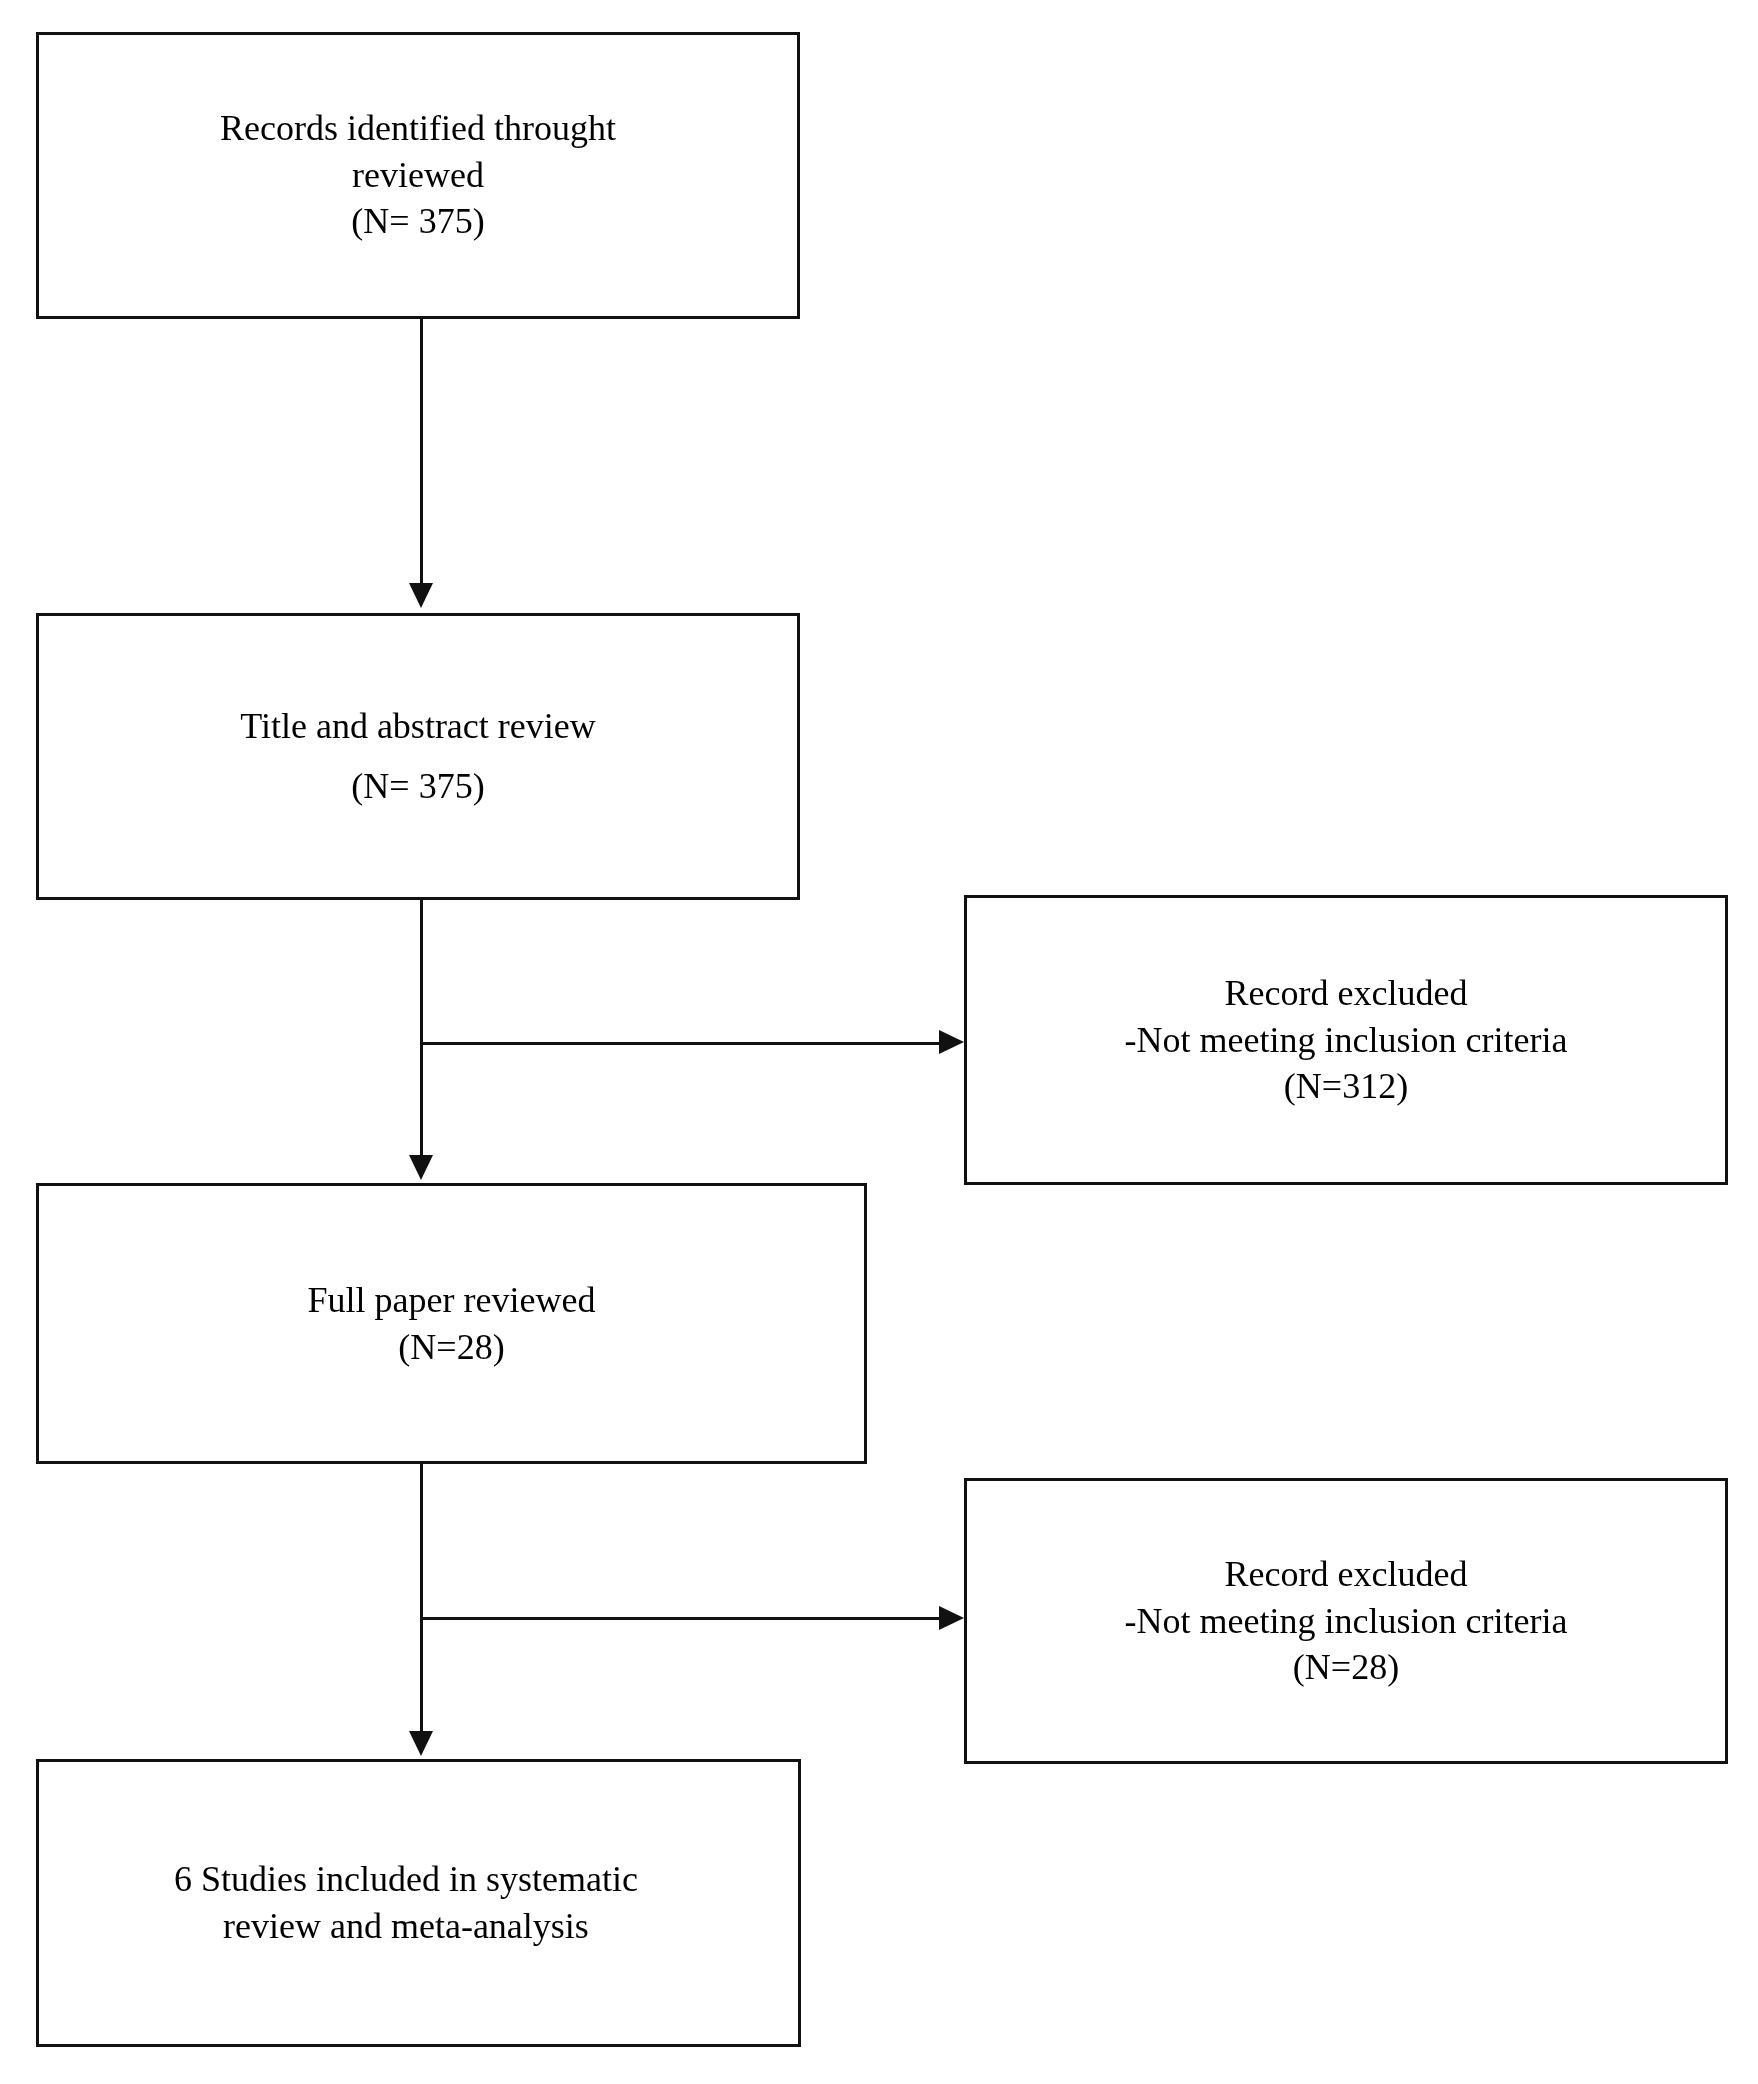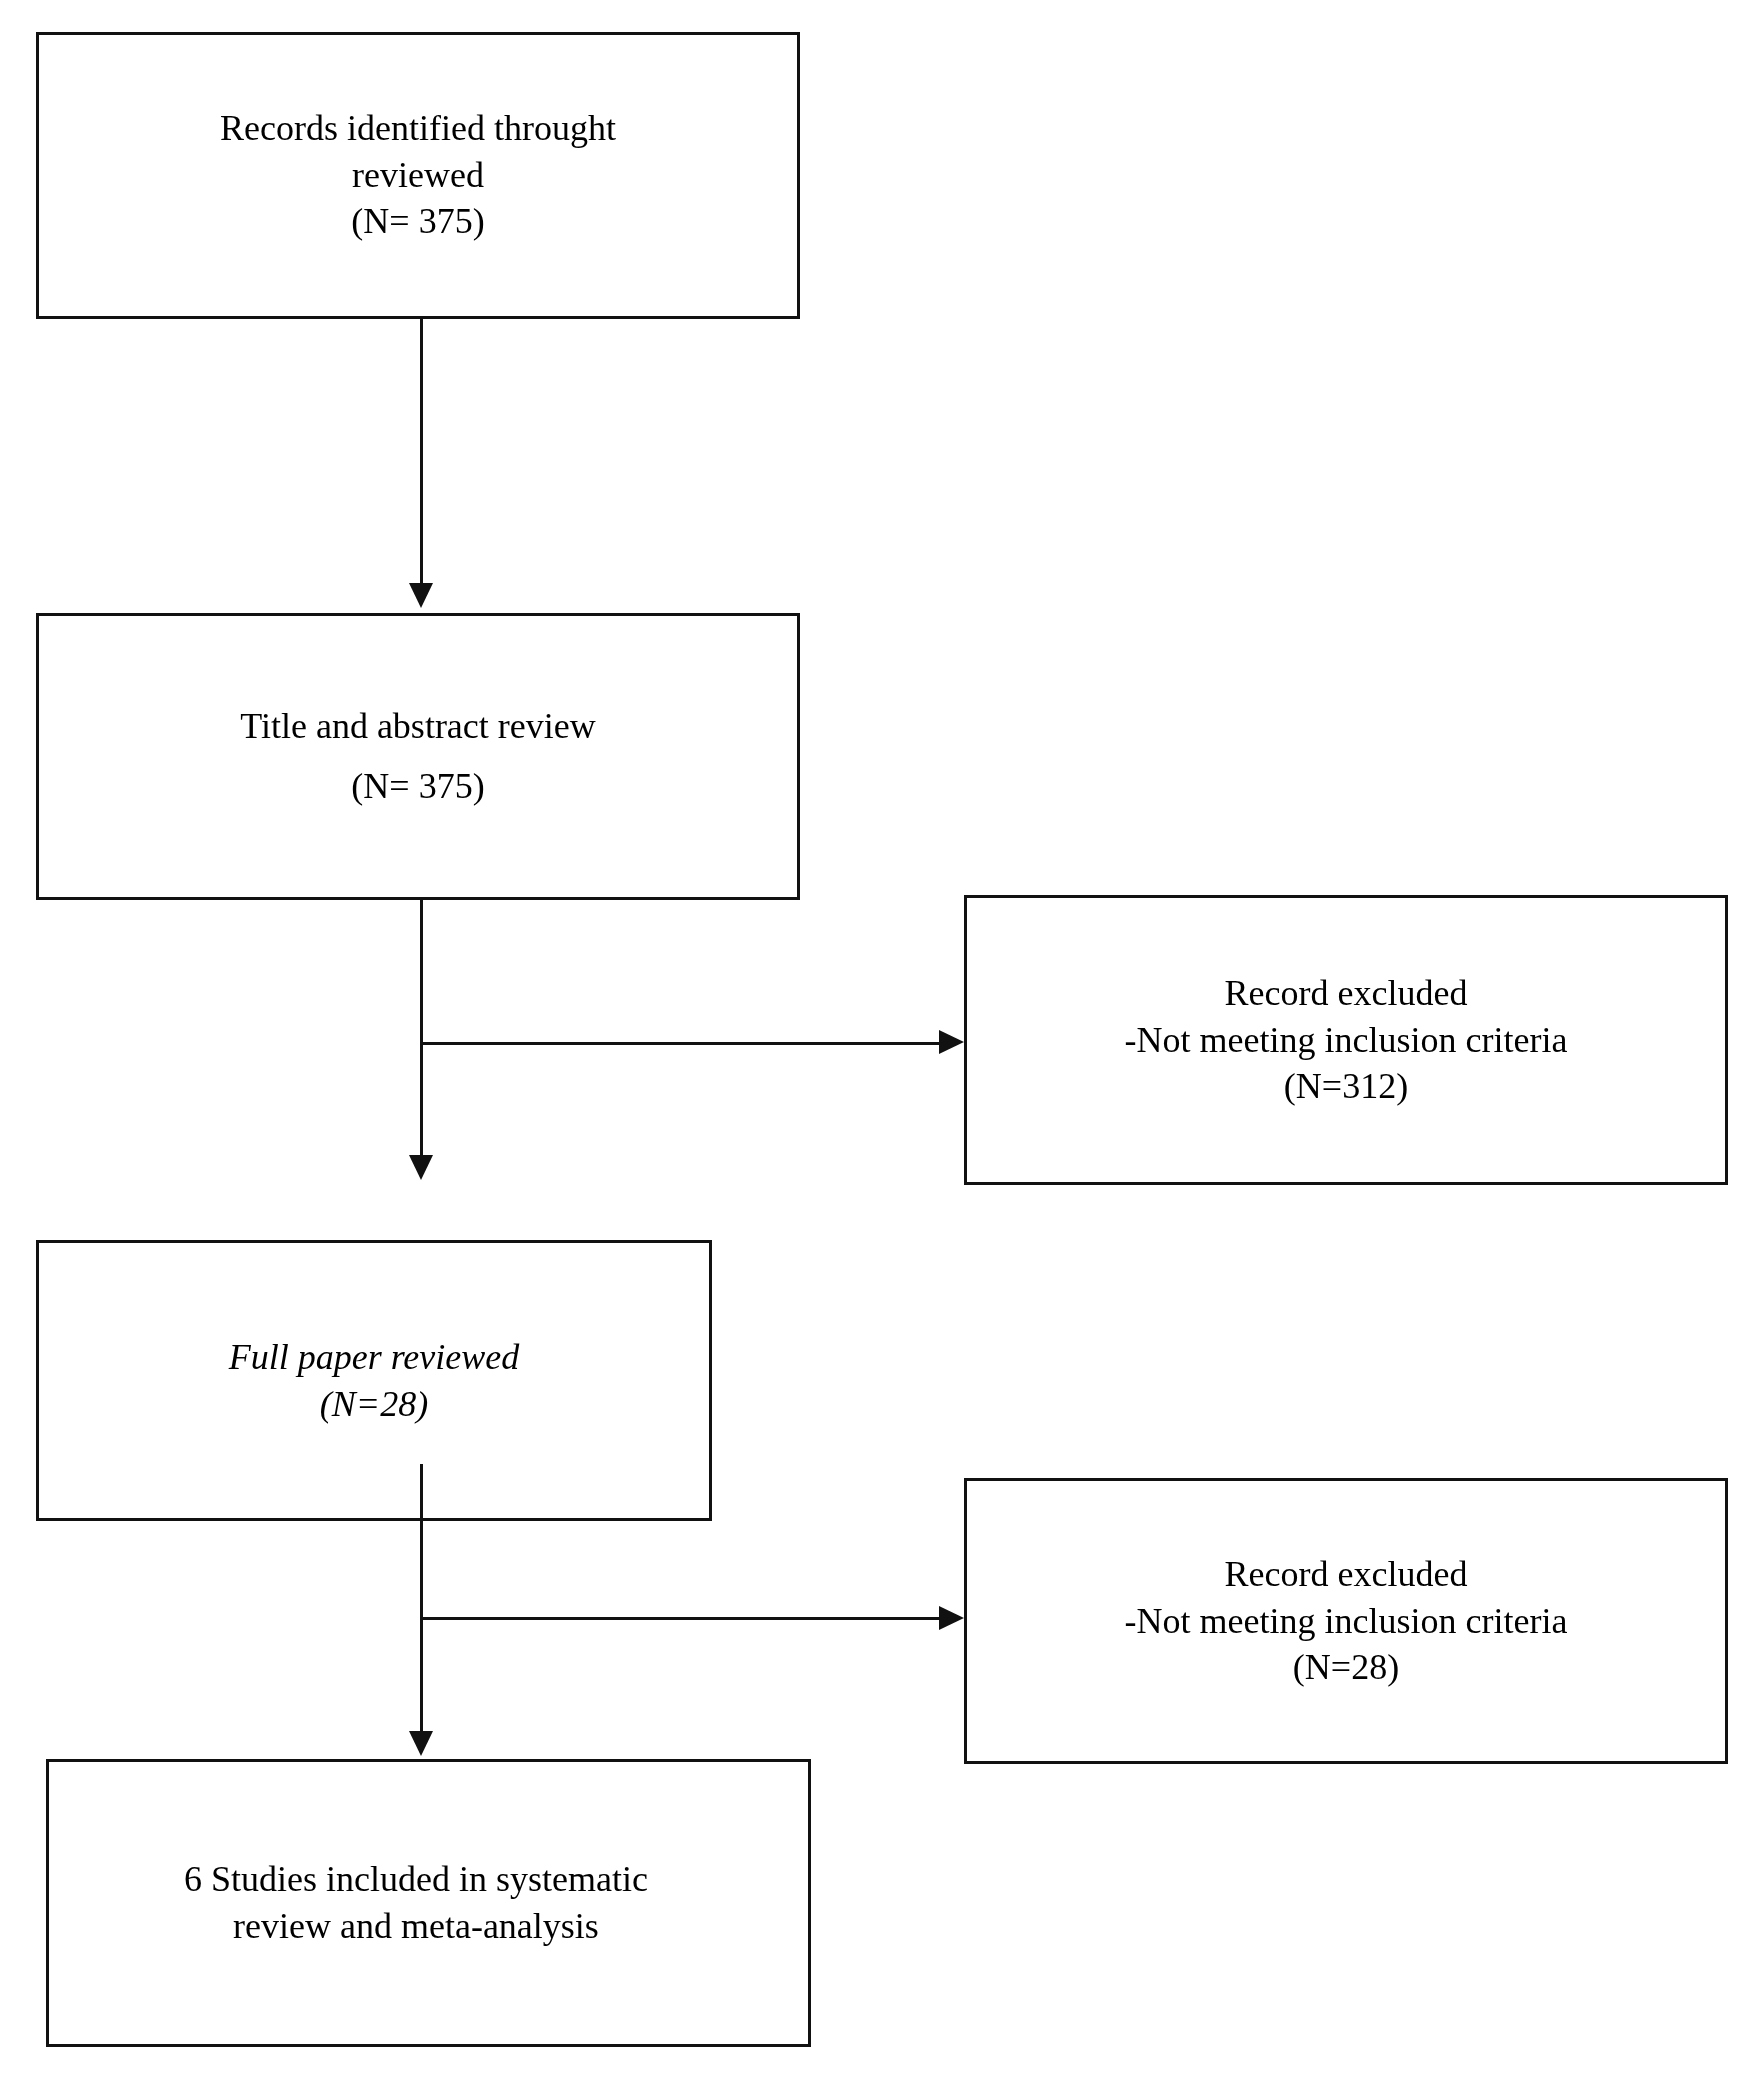--- a/index.html
+++ b/index.html
@@ -33,28 +33,28 @@
     padding: 0 9.9px;
   }
   .node .line {
     display: block;
     white-space: nowrap;
   }
 
   
   #node-records     { left: 36px;  top: 31.5px;   width: 764px; height: 287px; }
   #node-title-abs   { left: 36px;  top: 613px;  width: 764px; height: 287px; gap: 13px; }
-  #node-fullpaper   { left: 36px;  top: 1240px; width: 676px; height: 281px; font-style: italic; }
+  #node-fullpaper   { left: 36px;  top: 1183px; width: 831px; height: 281px; }
   #node-included    { left: 36px;  top: 1759px; width: 765px; height: 288px; }
   #node-excluded-1  { left: 964px; top: 895px;  width: 764px; height: 290px; }
   #node-excluded-2  { left: 964px; top: 1478px; width: 764px; height: 286px; }
 
   
   #node-included .line { text-align: center; }
-  #node-included { padding-right: 35px; margin-left: 10px; }
+  #node-included { padding-right: 35px; }
 
   
   .conn {
     position: absolute;
     background: #111111;
   }
   .v-line { width: 3px; }
   .h-line { height: 3px; }
 
   .arrow-down {

